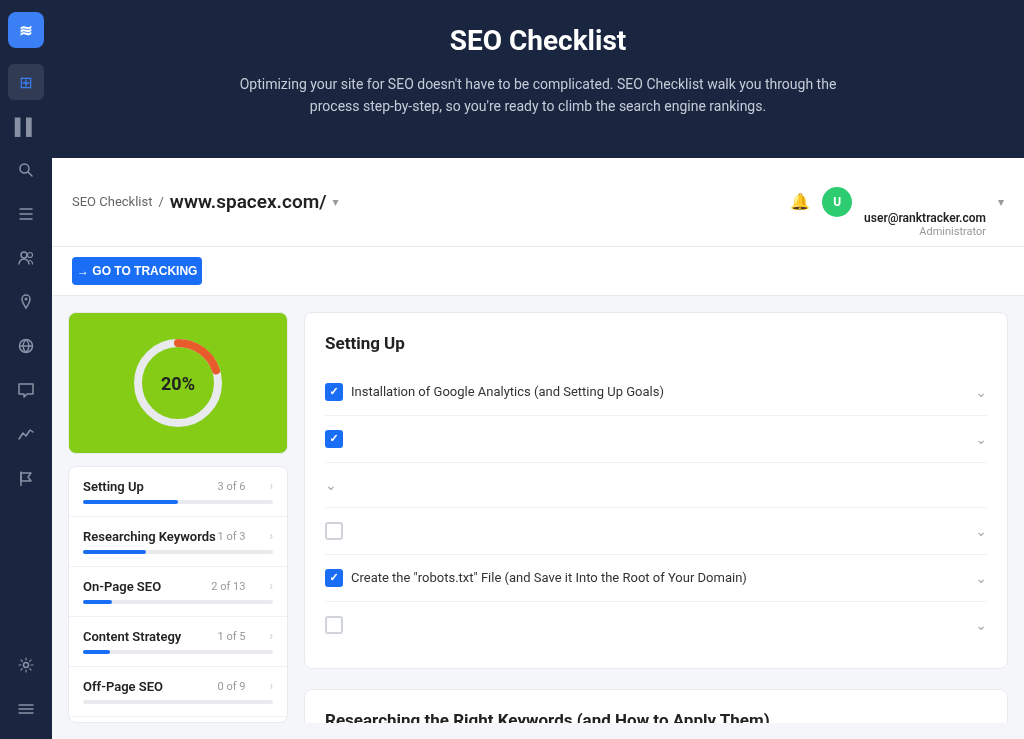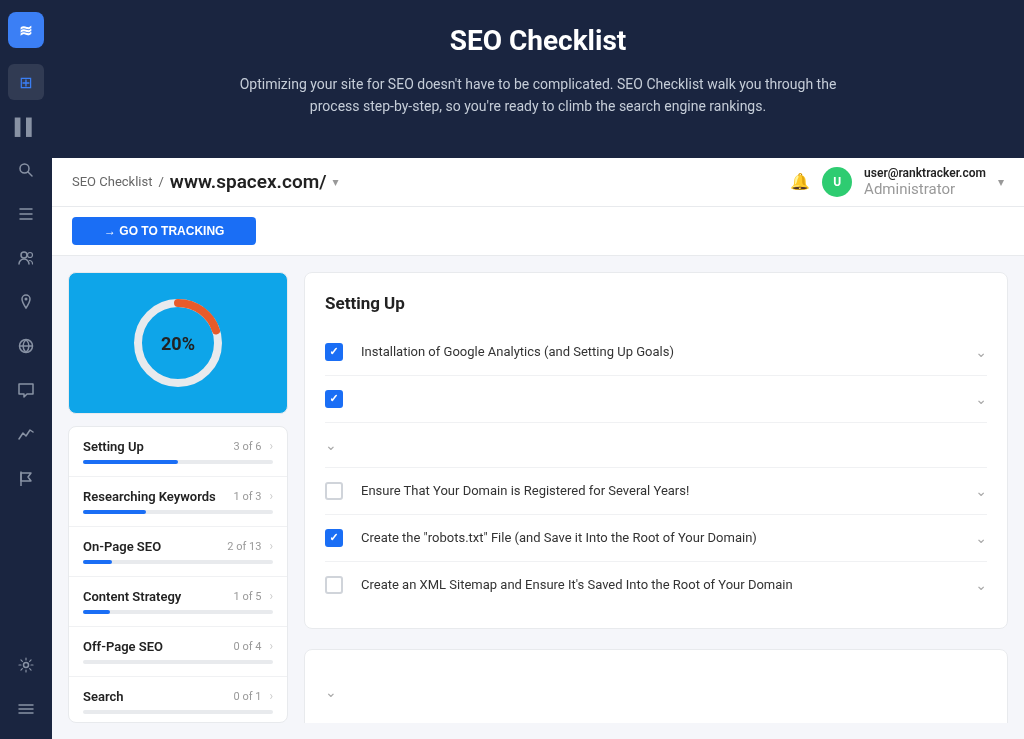--- a/index.html
+++ b/index.html
@@ -98,34 +98,34 @@
     .top-bar-right { display: flex; align-items: center; gap: 12px; }
     .bell-icon { color: #666; font-size: 16px; cursor: pointer; }
     .avatar {
       width: 30px; height: 30px;
       background: #2ecc71;
       border-radius: 50%;
       display: flex; align-items: center; justify-content: center;
       color: white; font-size: 12px; font-weight: bold;
     }
     .user-info { display: flex; flex-direction: column; }
-    .user-email { font-size: 12px; font-weight: 600; color: #222; }
-    .user-role { font-size: 15px; color: #999; }
+    .user-email { font-size: 12px; font-weight: 600; color: #222; margin-top: 45px; }
+    .user-role { font-size: 11px; color: #999; text-align: right; }
 
     
     .tracking-bar {
       background: white;
       padding: 10px 20px;
       border-bottom: 1px solid #e8eaed;
     }
     .btn-tracking {
       background: #1a6ef5;
       color: white;
       border: none;
-      padding: 7px 32px;
+      padding: 7px 5px;
       border-radius: 4px;
       font-size: 12px;
       font-weight: 600;
       cursor: pointer;
       display: flex;
       align-items: center;
       gap: 6px;
     }
 
     
@@ -141,21 +141,21 @@
     .left-panel {
       width: 220px;
       flex-shrink: 0;
       display: flex;
       flex-direction: column;
       gap: 12px;
     }
 
     
     .progress-card {
-      background: #0ea5e9;
+      background: #84cc16;
       border-radius: 8px;
       padding: 20px;
       display: flex;
       align-items: flex-start;
       justify-content: center;
       border: 1px solid #e8eaed;
     }
     .donut-container {
       position: relative;
       width: 100px;
@@ -188,21 +188,21 @@
       flex-direction: column;
       gap: 6px;
     }
     .nav-item:last-child { border-bottom: none; }
     .nav-item-header {
       display: flex;
       align-items: center;
       justify-content: space-between;
     }
     .nav-item-title { font-size: 13px; font-weight: 600; color: #222; }
-    .nav-item-right { display: flex; align-items: center; gap: 8px; }
+    .nav-item-right { display: flex; align-items: center; gap: 24px; }
     .nav-item-count { font-size: 11px; color: #999; }
     .nav-chevron { color: #ccc; font-size: 12px; }
     .progress-bar { height: 4px; border-radius: 2px; background: #e8eaed; }
     .progress-fill { height: 100%; border-radius: 2px; background: #1a6ef5; }
 
     
     .right-panel {
       flex: 1;
       overflow-y: auto;
       display: flex;
@@ -225,21 +225,21 @@
 
     .checklist-item {
       display: flex;
       align-items: center;
       justify-content: space-between;
       padding: 14px 0;
       border-bottom: 1px solid #f0f1f3;
       cursor: pointer;
     }
     .checklist-item:last-child { border-bottom: none; }
-    .checklist-left { display: flex; align-items: center; gap: 18px; }
+    .checklist-left { display: flex; align-items: center; gap: 8px; }
     .checkbox {
       width: 18px; height: 18px;
       border-radius: 3px;
       border: 2px solid #d0d4da;
       flex-shrink: 0;
       display: flex; align-items: center; justify-content: center;
     }
     .checkbox.checked {
       background: #1a6ef5;
       border-color: #1a6ef5;
@@ -422,21 +422,21 @@
       </div>
     </div>
     <div class="progress-bar">
       <div class="progress-fill" style="width:14%"></div>
     </div>
   </div>
           <div class="nav-item">
     <div class="nav-item-header">
       <span class="nav-item-title">Off-Page SEO</span>
       <div class="nav-item-right">
-        <span class="nav-item-count">0 of 4</span>
+        <span class="nav-item-count">0 of 9</span>
         <span class="nav-chevron">›</span>
       </div>
     </div>
     <div class="progress-bar">
       <div class="progress-fill" style="width:0%"></div>
     </div>
   </div>
           <div class="nav-item">
     <div class="nav-item-header">
       <span class="nav-item-title">Search</span>
@@ -467,39 +467,38 @@
         <div class="checkbox checked"></div>
       </div>
       <span class="expand-icon">⌄</span>
     </div>
           <div class="checklist-item">
       <span class="expand-icon">⌄</span>
     </div>
           <div class="checklist-item">
       <div class="checklist-left">
         <div class="checkbox "></div>
-        <span class="checklist-text">Ensure That Your Domain is Registered for Several Years!</span>
       </div>
       <span class="expand-icon">⌄</span>
     </div>
           <div class="checklist-item">
       <div class="checklist-left">
         <div class="checkbox checked"></div>
         <span class="checklist-text">Create the "robots.txt" File (and Save it Into the Root of Your Domain)</span>
       </div>
       <span class="expand-icon">⌄</span>
     </div>
           <div class="checklist-item">
       <div class="checklist-left">
         <div class="checkbox "></div>
-        <span class="checklist-text">Create an XML Sitemap and Ensure It's Saved Into the Root of Your Domain</span>
       </div>
       <span class="expand-icon">⌄</span>
     </div>
         </div>
         <div class="checklist-section">
+          <div class="section-title">Researching the Right Keywords (and How to Apply Them)</div>
           <div class="checklist-item">
       <span class="expand-icon">⌄</span>
     </div>
         </div>
       </div>
   </div>
 </div>
 
 </body></html>

